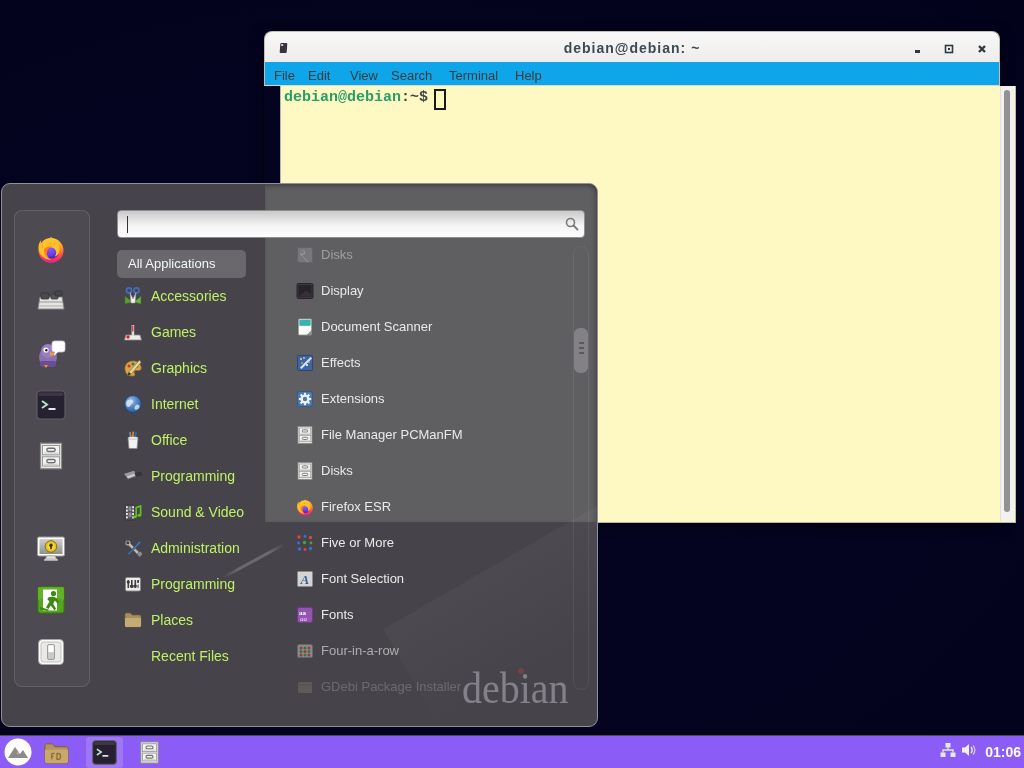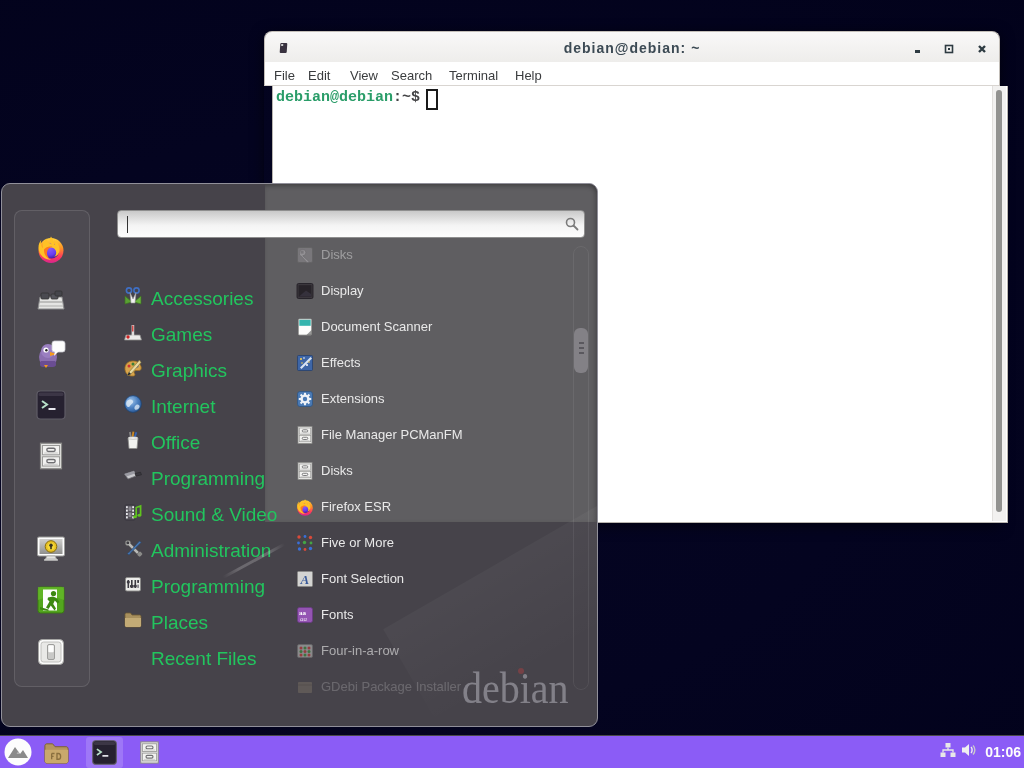--- a/index.html
+++ b/index.html
@@ -11,25 +11,25 @@
  border-radius:8px 8px 0 0; box-shadow:0 3px 14px rgba(0,0,0,0.55);}
 #term .titlebar{position:absolute;left:0;top:0;width:100%;height:31px;
  background:linear-gradient(#f9f8f8,#eeedeb);border-radius:8px 8px 0 0;
  border:1px solid #c3beb8;border-bottom:none;box-sizing:border-box;padding-left:44px;}
 #term .title{position:absolute;left:0;right:0;top:8px;text-align:center;
  font-size:14px;font-weight:bold;color:#3c4a54;letter-spacing:1px;}
 #term .ticon{position:absolute;left:15px;top:11px;width:7px;height:10px;background:#39323f;border-radius:1px;transform:skewX(-4deg);}
 #term .ticon:after{content:"";position:absolute;left:1px;top:1px;width:2px;height:2px;background:#cfcfcf;}
 .wbtn{position:absolute;top:12px;}
 #term .menubar{position:absolute;left:0;top:31px;width:100%;height:24px;
- background:#ffffff;border-left:1px solid #c3beb8;border-right:1px solid #c3beb8;
+ background:#0ea5e9;border-left:1px solid #c3beb8;border-right:1px solid #c3beb8;
  border-bottom:1px solid #d9d5d1;box-sizing:border-box;}
 .mitem{position:absolute;top:6px;font-size:13px;color:#3a3c3e;}
-#term .content{position:absolute;left:8px;top:55px;width:100%;height:437px;
- background:#ffffff;border:1px solid #b9b5af;border-top:none;box-sizing:border-box;}
+#term .content{position:absolute;left:16px;top:55px;width:100%;height:437px;
+ background:#fef9c3;border:1px solid #b9b5af;border-top:none;box-sizing:border-box;}
 #term .sb{position:absolute;right:1px;top:0;width:13px;height:435px;background:#f2f1f0;border-left:1px solid #e2e0de;}
 #term .sbthumb{position:absolute;left:3px;top:4px;width:6px;height:422px;background:#929290;border-radius:3px;}
 #term .prompt{position:absolute;left:3px;top:2px;font-family:"Liberation Mono",monospace;
  font-size:15px;font-weight:bold;line-height:20px;}
 #term .prompt .g{color:#2a9d69;}
 #term .prompt .d{color:#444446;}
 #term .cursor{position:absolute;left:150px;top:1px;width:8px;height:17px;border:2px solid #1a1a1a;}
 
 #menu{position:absolute;left:1px;top:183px;width:597px;height:544px;overflow:hidden;
  background:#46434a;border:1px solid #91909a;border-radius:9px;box-sizing:border-box;}
@@ -37,21 +37,21 @@
  background:#5f5e61;border-radius:0 8px 0 0;box-shadow:inset 0 4px 5px -2px rgba(0,0,0,0.28), inset -4px 0 5px -2px rgba(0,0,0,0.20);}
 #menu .favbox{position:absolute;left:12px;top:26px;width:74px;height:475px;
  background:rgba(255,255,255,0.04);border:1px solid rgba(255,255,255,0.12);border-radius:8px;}
 .fav{position:absolute;left:18px;width:62px;height:34px;text-align:center;}
 #menu .search{position:absolute;left:115px;top:26px;width:468px;height:28px;box-sizing:border-box;
  background:linear-gradient(#c9c9c9,#f4f4f4 55%,#fdfdfd);border:1px solid #8f8f8f;border-radius:4px;}
 #menu .search .cur{position:absolute;left:9px;top:5px;width:1px;height:17px;background:#333;}
 #menu .search .mag{position:absolute;right:4px;top:5px;}
 #menu .allapps{position:absolute;left:115px;top:66px;width:129px;height:28px;box-sizing:border-box;
  background:#6a676d;border-radius:5px;color:#f2f7fd;font-size:13px;line-height:28px;padding-left:11px;}
-.cat{position:absolute;left:114px;width:150px;height:36px;color:#22c55e;font-size:19px;}
+.cat{position:absolute;left:114px;width:150px;height:36px;color:#bef264;font-size:14px;}
 .cat .lbl{position:absolute;left:35px;top:10px;white-space:nowrap;}
 .cat .ic{position:absolute;left:7px;top:8px;width:20px;height:20px;}
 .app{position:absolute;left:284px;width:290px;height:36px;color:#e9e9e9;font-size:13px;}
 .app .lbl{position:absolute;left:35px;top:10px;white-space:nowrap;}
 .app .ic{position:absolute;left:9px;top:8px;width:20px;height:20px;}
 #menu .scroll{position:absolute;left:572px;top:144px;width:14px;height:45px;background:#838186;border-radius:6px;}
 #menu .trough{position:absolute;left:571px;top:62px;width:16px;height:444px;border:1px solid rgba(255,255,255,0.07);border-radius:8px;box-sizing:border-box;}
 #menu .scroll i{display:block;width:5px;height:2px;background:#5a585e;margin:3px auto 0;}
 #menu .scroll i:first-child{margin-top:14px;}
 #menu .wm{position:absolute;left:460px;top:477px;font-family:"Liberation Serif",serif;
@@ -193,20 +193,21 @@
  <rect x="13.3" y="9.3" width="5.4" height="7" rx="1" fill="#fdfdfc"></rect>
 </svg></div>
     </div>
   <div class="search">
       <div class="cur"></div>
     <svg class="mag" width="16" height="16" viewBox="0 0 16 16">
         <circle cx="6.5" cy="6.5" r="4" fill="none" stroke="#7b7b7b" stroke-width="1.6"></circle>
         <path d="M9.5 9.5 L13.5 13.5" stroke="#7b7b7b" stroke-width="1.8" stroke-linecap="round"></path>
       </svg>
   </div>
+  <div class="allapps">All Applications</div>
   <div id="cats">
       <div class="cat" style="top:94px;">
         <span class="ic"><svg width="20" height="20" viewBox="0 0 20 20">
             <circle cx="6" cy="4.5" r="2.6" fill="none" stroke="#3f6fc4" stroke-width="1.6"></circle>
  <circle cx="13.5" cy="4.5" r="2.6" fill="none" stroke="#3f6fc4" stroke-width="1.6"></circle>
  <path d="M2 18 L2 10 L9 16 Z" fill="#59a033" stroke="#3c7420" stroke-width="0.7"></path>
  <path d="M18 18 L18 10 L11 16 Z" fill="#6cb43e" stroke="#3c7420" stroke-width="0.7"></path>
  <path d="M7 6.5 L10 13 L13 6.5 L12 17 L8 17 Z" fill="#f2f2f2" stroke="#999" stroke-width="0.6"></path>
           </svg></span>
         <span class="lbl">Accessories</span>

